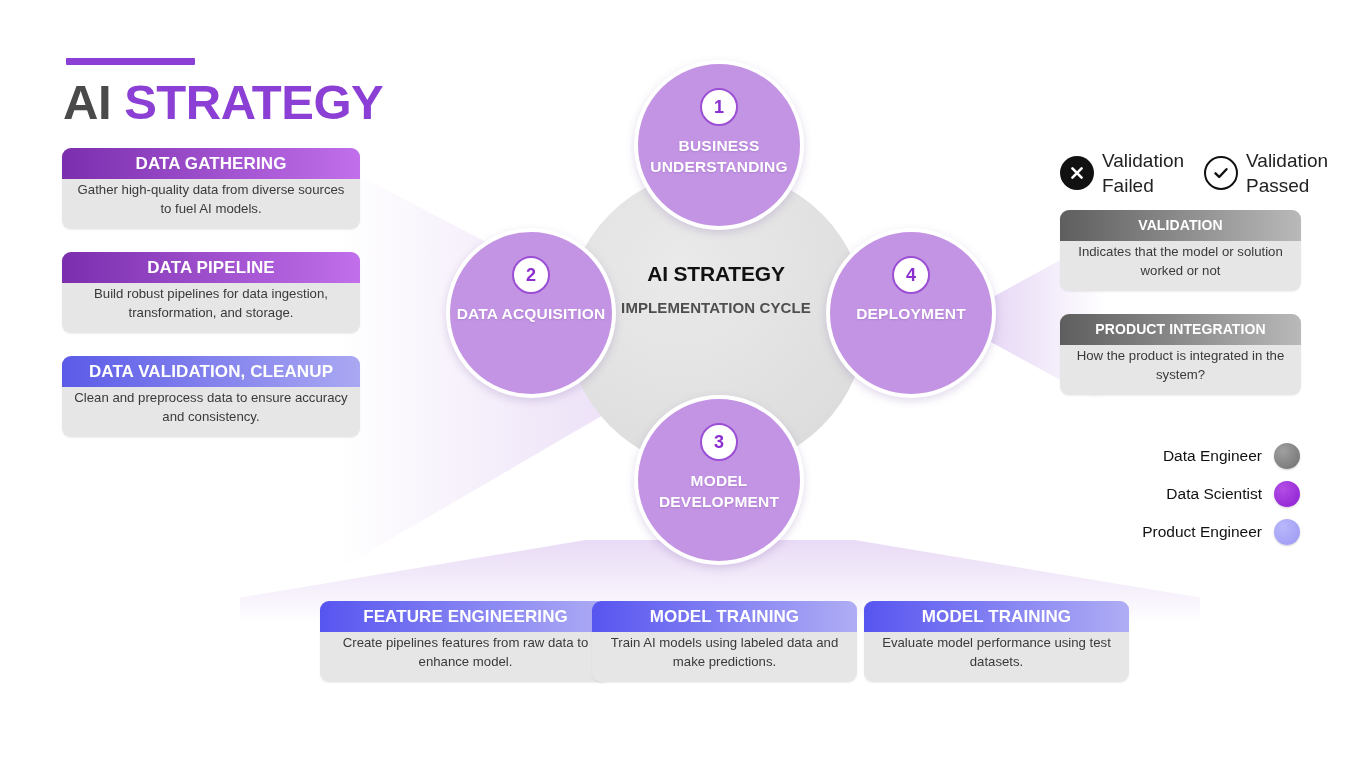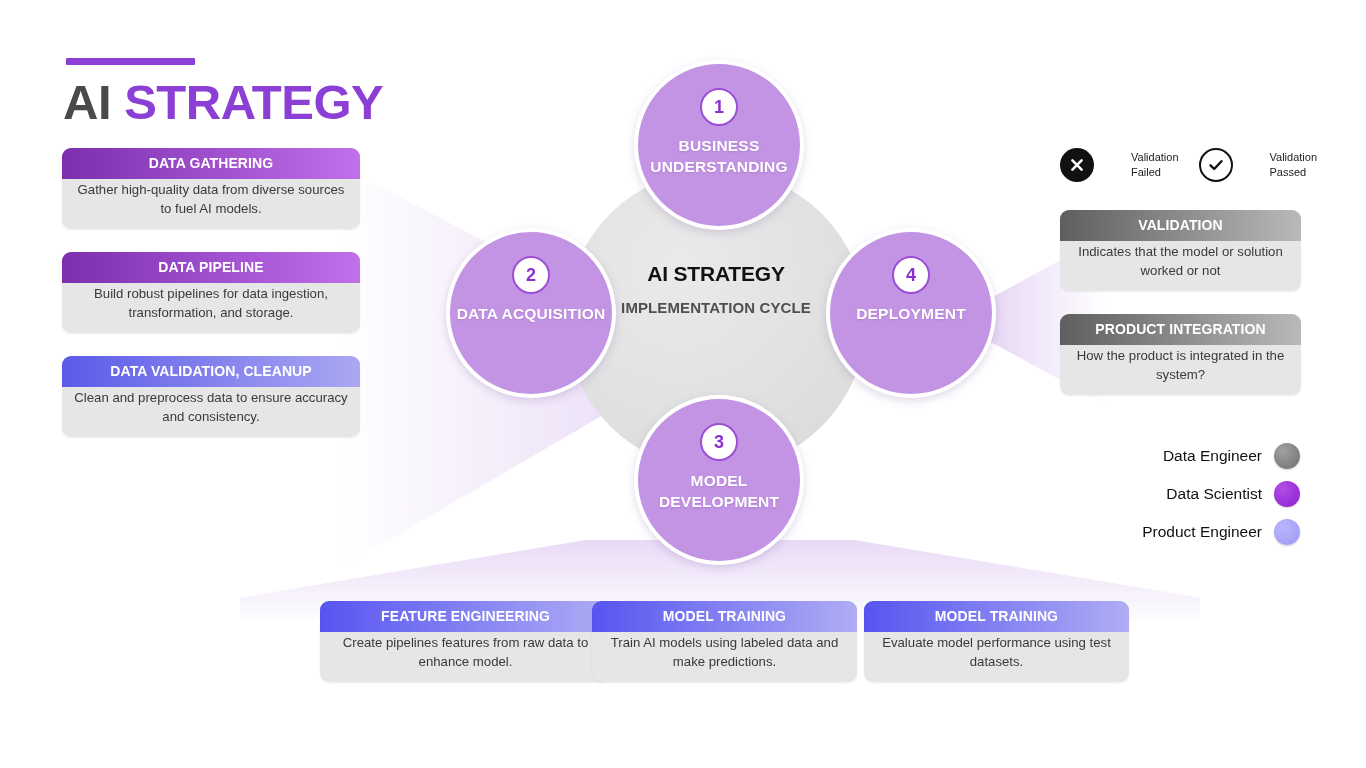--- a/index.html
+++ b/index.html
@@ -36,21 +36,21 @@
                background:#8B3FD4; border-radius:1px; }
   #page-title { position:absolute; left:63px; top:74px;
                 font-size:49px; font-weight:bold; letter-spacing:-0.5px;
                 color:#4a4a4a; white-space:nowrap; }
   #page-title .accent { color:#8B3FD4; }
 
   
   .card { position:absolute; border-radius:9px; overflow:hidden;
           background:#e6e6e6; box-shadow:0 1px 2px rgba(0,0,0,0.07); }
   .card .hd { height:31px; line-height:31px; text-align:center;
-              color:#fff; font-weight:bold; font-size:14px;
+              color:#fff; font-weight:bold; font-size:17px;
               letter-spacing:0.1px; white-space:nowrap; }
   .card .bd { padding:2px 10px 11px; text-align:center;
               font-size:13.2px; line-height:1.42; color:#3a3a3a; }
   .card.g-purple .hd { background:linear-gradient(to right,#7B2FAE,#C16FEA); }
   .card.g-violet .hd { background:linear-gradient(to right,#5B5BE8,#AAA8F2); }
   .card.g-blue   .hd { background:linear-gradient(to right,#5755F0,#AFADF4); }
   .card.g-gray   .hd { background:linear-gradient(to right,#5e5e5e,#b9b9b9); }
 
   #card-l0 { left:62px; top:148px;  width:298px; }
   #card-l1 { left:62px; top:252px;  width:298px; }
@@ -92,21 +92,21 @@
   #node-3 { left:634px; top:395px; width:170px; height:170px; padding-top:24px; }
   #node-4 { left:826px; top:228px; width:170px; height:170px; padding-top:24px; }
 
   
   #status-row { position:absolute; left:1060px; top:148px; width:255px;
                 display:flex; gap:20px; }
   .status-item { display:flex; align-items:center; gap:8px; }
   .st-icon { width:34px; height:34px; border-radius:50%; flex:0 0 auto; }
   .st-icon.failed { background:#111; display:flex; align-items:center; justify-content:center; }
   .st-icon.passed { border:2.5px solid #111; display:flex; align-items:center; justify-content:center; }
-  .st-text { font-size:11px; line-height:1.34; color:#222;margin-left:29px; }
+  .st-text { font-size:19px; line-height:1.34; color:#222; }
 
   
   #legend { position:absolute; left:1060px; top:437px; width:240px; }
   .lg-row { display:flex; align-items:center; justify-content:flex-end;
             gap:12px; height:38px;text-align:center; }
   .lg-label { font-size:15.5px; color:#111; }
   .lg-dot { width:26px; height:26px; border-radius:50%; flex:0 0 auto;
             box-shadow:0 1px 2px rgba(0,0,0,0.18); }
   .lg-dot.d0 { background:radial-gradient(circle at 34% 30%, #a0a0a0, #6f6f6f); }
   .lg-dot.d1 { background:radial-gradient(circle at 34% 30%, #b34de6, #8B1FD0); }

